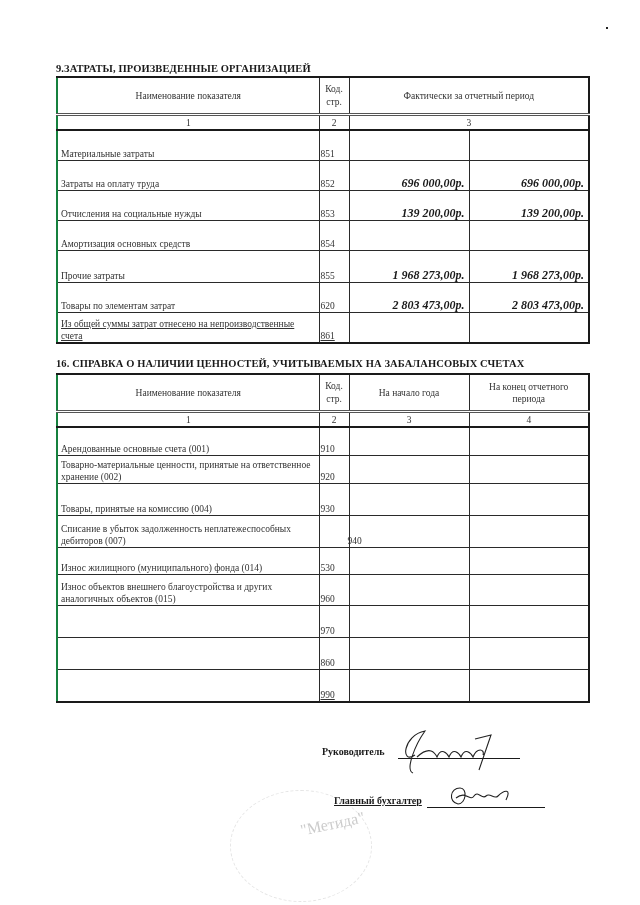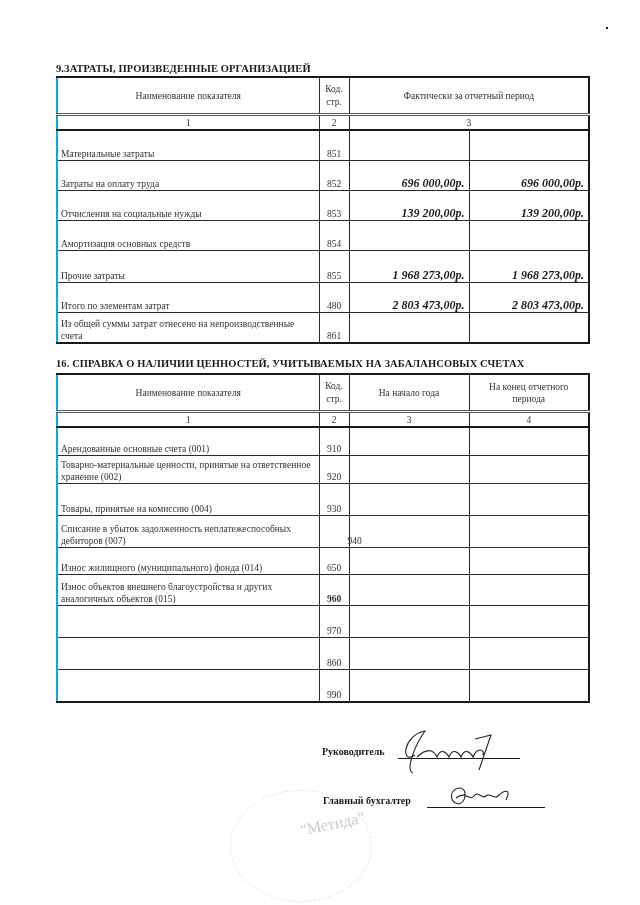--- a/index.html
+++ b/index.html
@@ -9,26 +9,26 @@
                letter-spacing: 0.1px; white-space: nowrap; }
   table.grid { position: absolute; left: 56px; width: 532px; border-collapse: collapse;
                table-layout: fixed; font-size: 9.5px; }
   table.grid td { border: 1px solid #2a2a2a; padding: 0 3px; vertical-align: bottom;
                   line-height: 12px; }
   table.grid tr.hdr td { text-align: center; vertical-align: middle; height: 35px;
                          color: #333; border-top: 2px solid #1a1a1a; }
   table.grid tr.hdr td.code { line-height: 13px; }
   table.grid tr.num td { text-align: center; vertical-align: middle; height: 13px;
                          border-top: 3px double #555; border-bottom: 2px solid #1a1a1a; color:#333; }
-  table.grid td.first { border-left: 2px solid #0ea5e9; }
+  table.grid td.first { border-left: 2px solid #15803d; }
   table.grid td.last { border-right: 2px solid #1a1a1a; }
-  table.grid td.code { text-align: center; padding: 0 1px; color:#333; }
+  table.grid td.code { padding: 0 1px; color:#333; }
   table.grid td.val { text-align: right; font-weight: bold; font-style: italic;
                       font-size: 12px; padding-right: 4px; padding-bottom: 1px; }
-  table.grid tr.last-row td { border-bottom: 2px solid #1a1a1a; }
+  table.grid tr.last-row td { border-bottom: 2px solid #1a1a1a; text-decoration: underline; }
   .name-cell { color: #333; }
   .sig-label { position: absolute; font-weight: bold; font-size: 10px; white-space: nowrap; }
   .sig-line { position: absolute; border-bottom: 1px solid #1a1a1a; }
   .signature { position: absolute; }
   .stamp { position: absolute; left: 230px; top: 790px; width: 140px; height: 110px;
            border-radius: 50%; border: 1px dashed rgba(150,150,150,0.25); }
   .stamp-text { position: absolute; left: 300px; top: 815px; font-size: 16px; color: rgba(140,140,140,0.45);
                 transform: rotate(-12deg); font-family: "Liberation Serif", serif; }
   .speck { position: absolute; width: 2px; height: 2px; background: #222; }
 </style>
@@ -83,22 +83,22 @@
         <td class="val" style="height: 28px;"></td>
         <td class="val last" style="height: 28px;"></td>
       </tr>
       <tr>
         <td class="first name-cell" style="height: 30px;">Прочие затраты</td>
         <td class="code" style="height: 30px;">855</td>
         <td class="val" style="height: 30px;">1 968 273,00р.</td>
         <td class="val last" style="height: 30px;">1 968 273,00р.</td>
       </tr>
       <tr>
-        <td class="first name-cell" style="height: 28px;">Итого по элементам затрат</td>
-        <td class="code" style="height: 28px;">480</td>
+        <td class="first name-cell" style="height: 28px;">Товары по элементам затрат</td>
+        <td class="code" style="height: 28px;">620</td>
         <td class="val" style="height: 28px;">2 803 473,00р.</td>
         <td class="val last" style="height: 28px;">2 803 473,00р.</td>
       </tr>
       <tr class="last-row">
         <td class="first name-cell" style="height: 28px;">Из общей суммы затрат отнесено на непроизводственные счета</td>
         <td class="code" style="height: 28px;">861</td>
         <td class="val" style="height: 28px;"></td>
         <td class="val last" style="height: 28px;"></td>
       </tr>
     </tbody>
@@ -147,27 +147,27 @@
         <td class="last" style="height: 31px;"></td>
       </tr>
       <tr>
         <td class="first name-cell" style="height: 31px;">Списание в убыток задолженность неплатежеспособных дебиторов (007)</td>
         <td class="code" style="height: 31px; padding-left: 28px;">940</td>
         <td class="" style="height: 31px;"></td>
         <td class="last" style="height: 31px;"></td>
       </tr>
       <tr>
         <td class="first name-cell" style="height: 26px;">Износ жилищного (муниципального) фонда (014)</td>
-        <td class="code" style="height: 26px;">650</td>
+        <td class="code" style="height: 26px;">530</td>
         <td class="" style="height: 26px;"></td>
         <td class="last" style="height: 26px;"></td>
       </tr>
       <tr>
         <td class="first name-cell" style="height: 30px;">Износ объектов внешнего благоустройства и других аналогичных объектов (015)</td>
-        <td class="code" style="height: 30px; font-weight: bold;">960</td>
+        <td class="code" style="height: 30px;">960</td>
         <td class="" style="height: 30px;"></td>
         <td class="last" style="height: 30px;"></td>
       </tr>
       <tr>
         <td class="first name-cell" style="height: 31px;"></td>
         <td class="code" style="height: 31px;">970</td>
         <td class="" style="height: 31px;"></td>
         <td class="last" style="height: 31px;"></td>
       </tr>
       <tr>
@@ -184,20 +184,20 @@
       </tr>
     </tbody>
 </table>
 
 <div class="sig-label" style="left:322px; top:746px;">Руководитель</div>
 <div class="sig-line" style="left:398px; top:758px; width:122px;"></div>
 <svg class="signature" style="left:395px; top:725px;" width="115" height="50" viewBox="0 0 115 50">
   <path d="M20 30 C 5 40, 8 10, 30 6 C 20 20, 10 45, 18 48 M 22 32 C 35 20, 40 28, 42 32 C 46 22, 52 28, 54 32 C 58 22, 64 28, 66 32 C 70 22, 76 28, 78 32 C 82 22, 90 24, 88 30 M 80 14 L 96 10 L 84 45" fill="none" stroke="#222" stroke-width="1.1"></path>
 </svg>
 
-<div class="sig-label" style="left:323px; top:795px;">Главный бухгалтер</div>
+<div class="sig-label" style="left:334px; top:795px;text-decoration:underline;">Главный бухгалтер</div>
 <div class="sig-line" style="left:427px; top:807px; width:118px;"></div>
 <svg class="signature" style="left:446px; top:784px;" width="80" height="26" viewBox="0 0 80 26">
   <path d="M12 20 C 2 18, 4 4, 14 4 C 22 4, 20 20, 12 20 M 10 14 C 20 6, 24 18, 28 12 C 32 6, 36 16, 40 12 C 44 8, 48 16, 52 12 C 58 6, 66 4, 60 16" fill="none" stroke="#222" stroke-width="1.1"></path>
 </svg>
 
 <div class="stamp"></div>
 <div class="stamp-text">"Метида"</div>
 
 </body></html>

